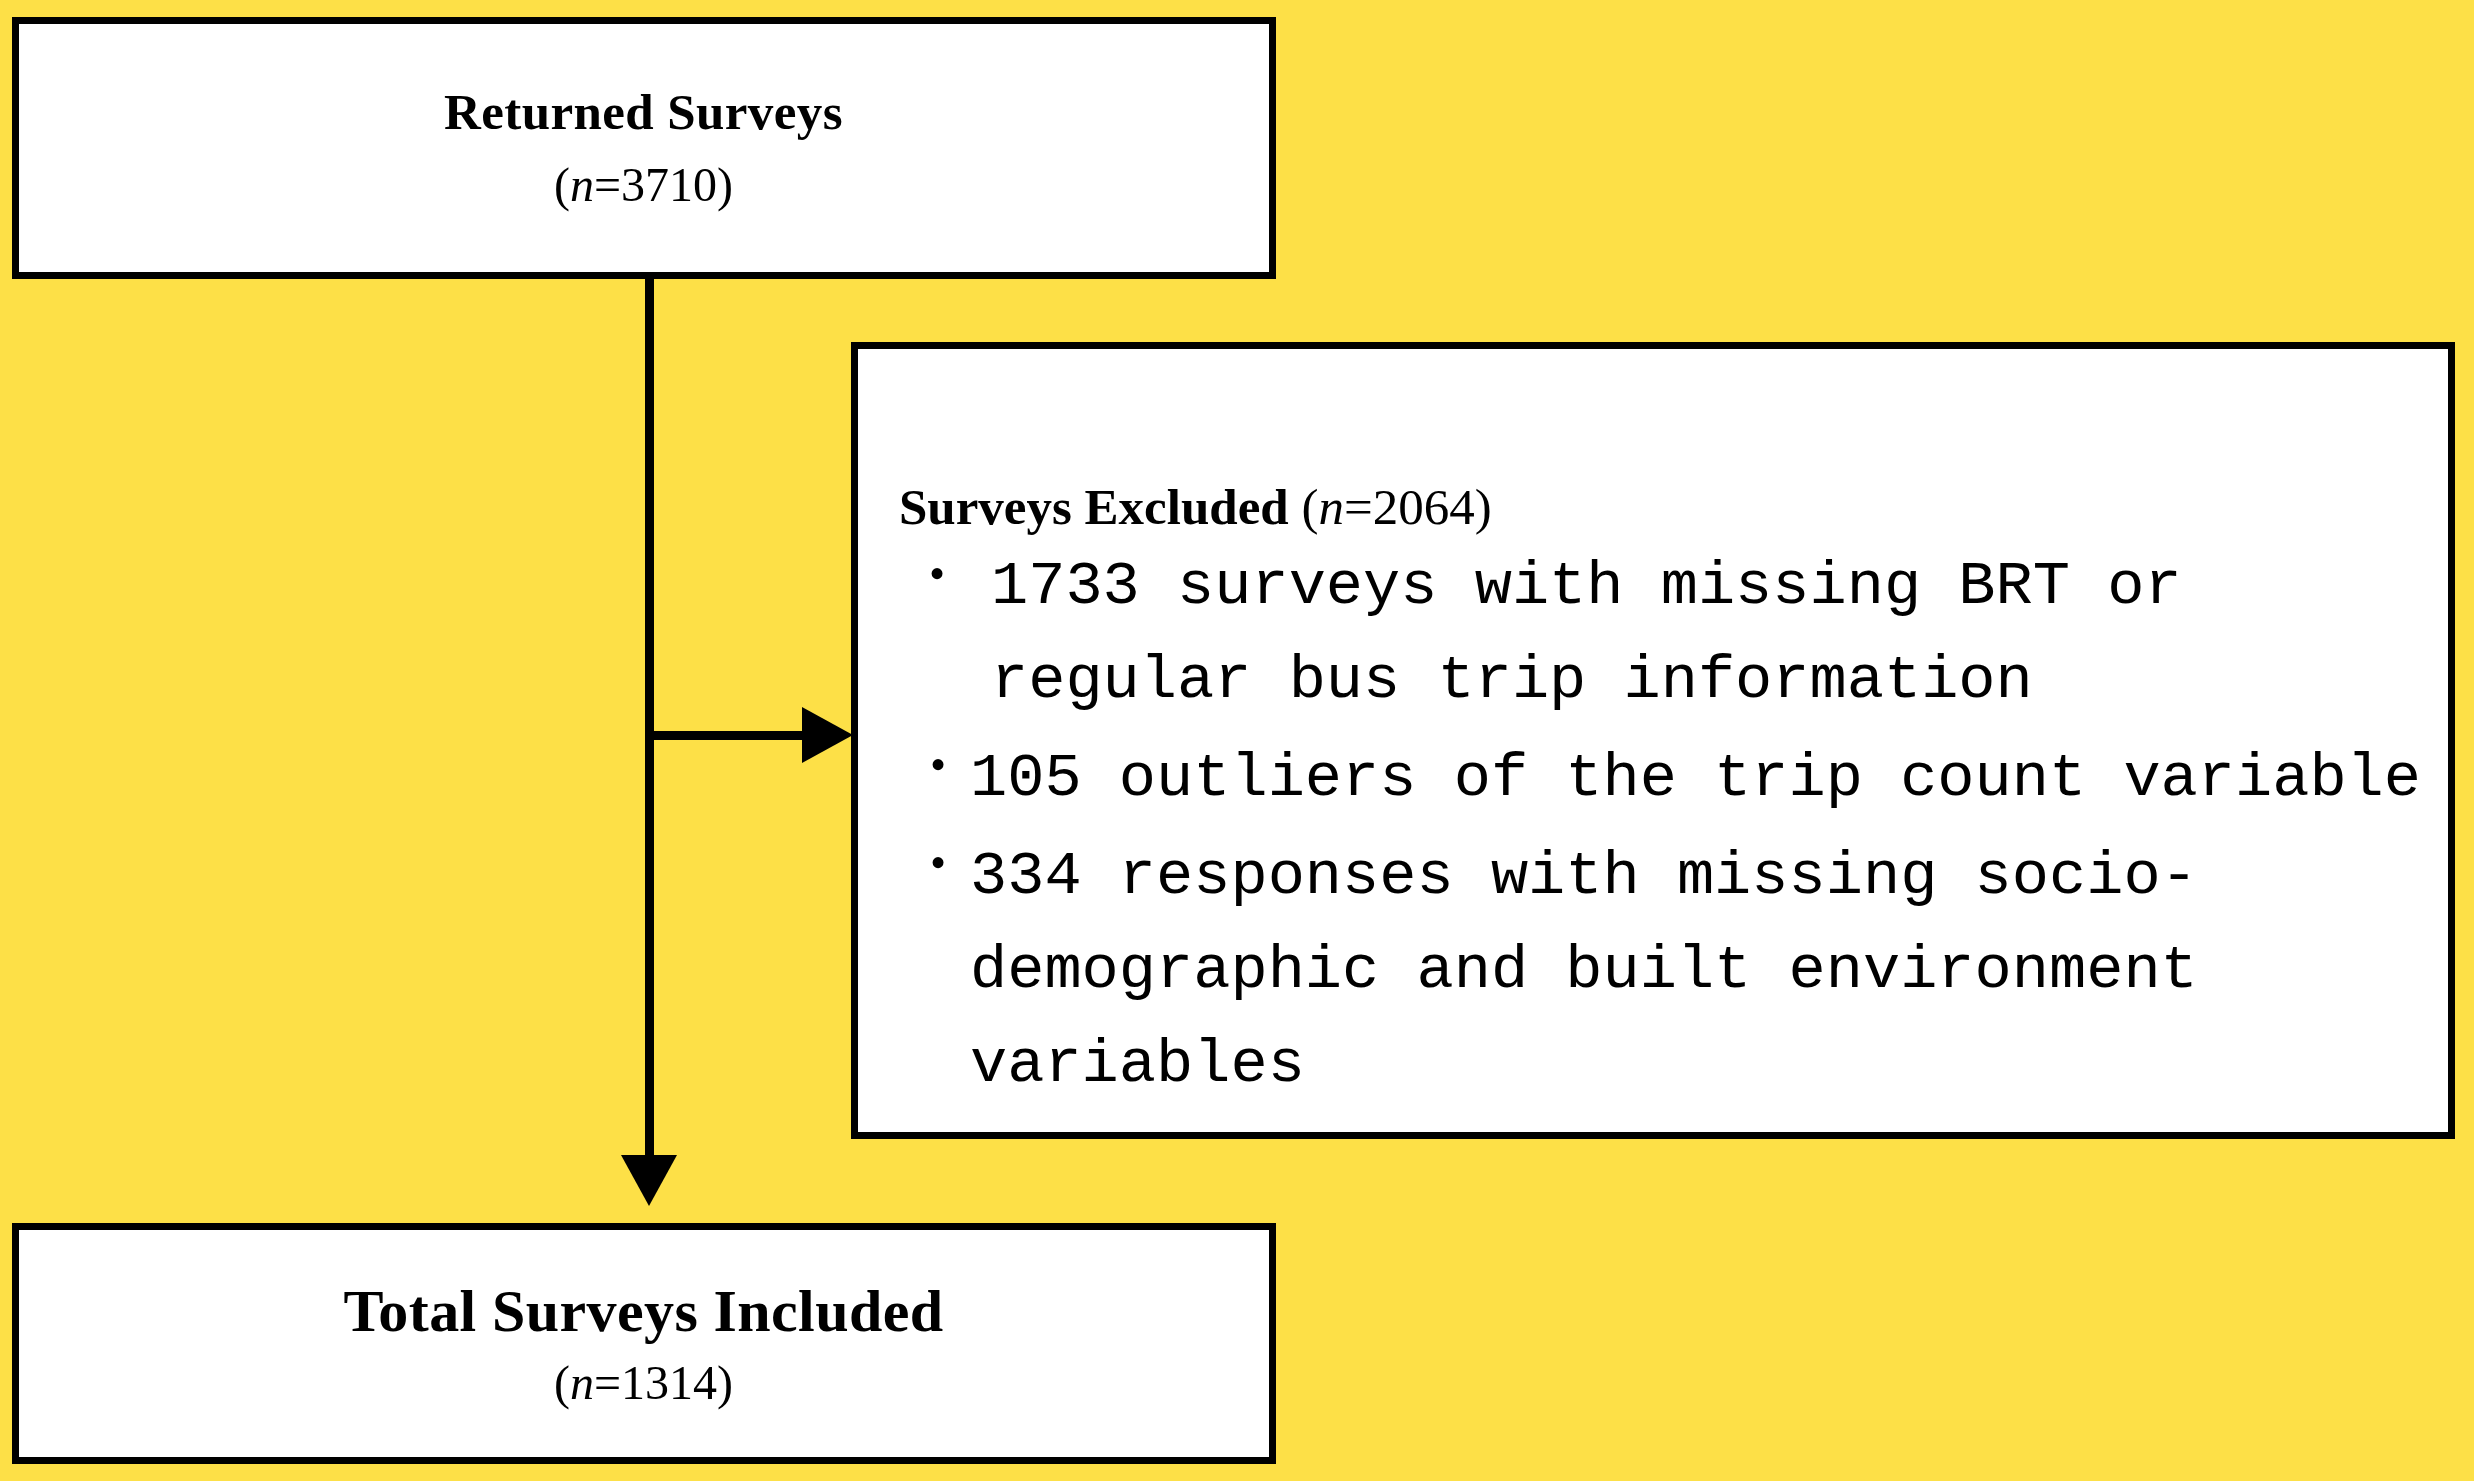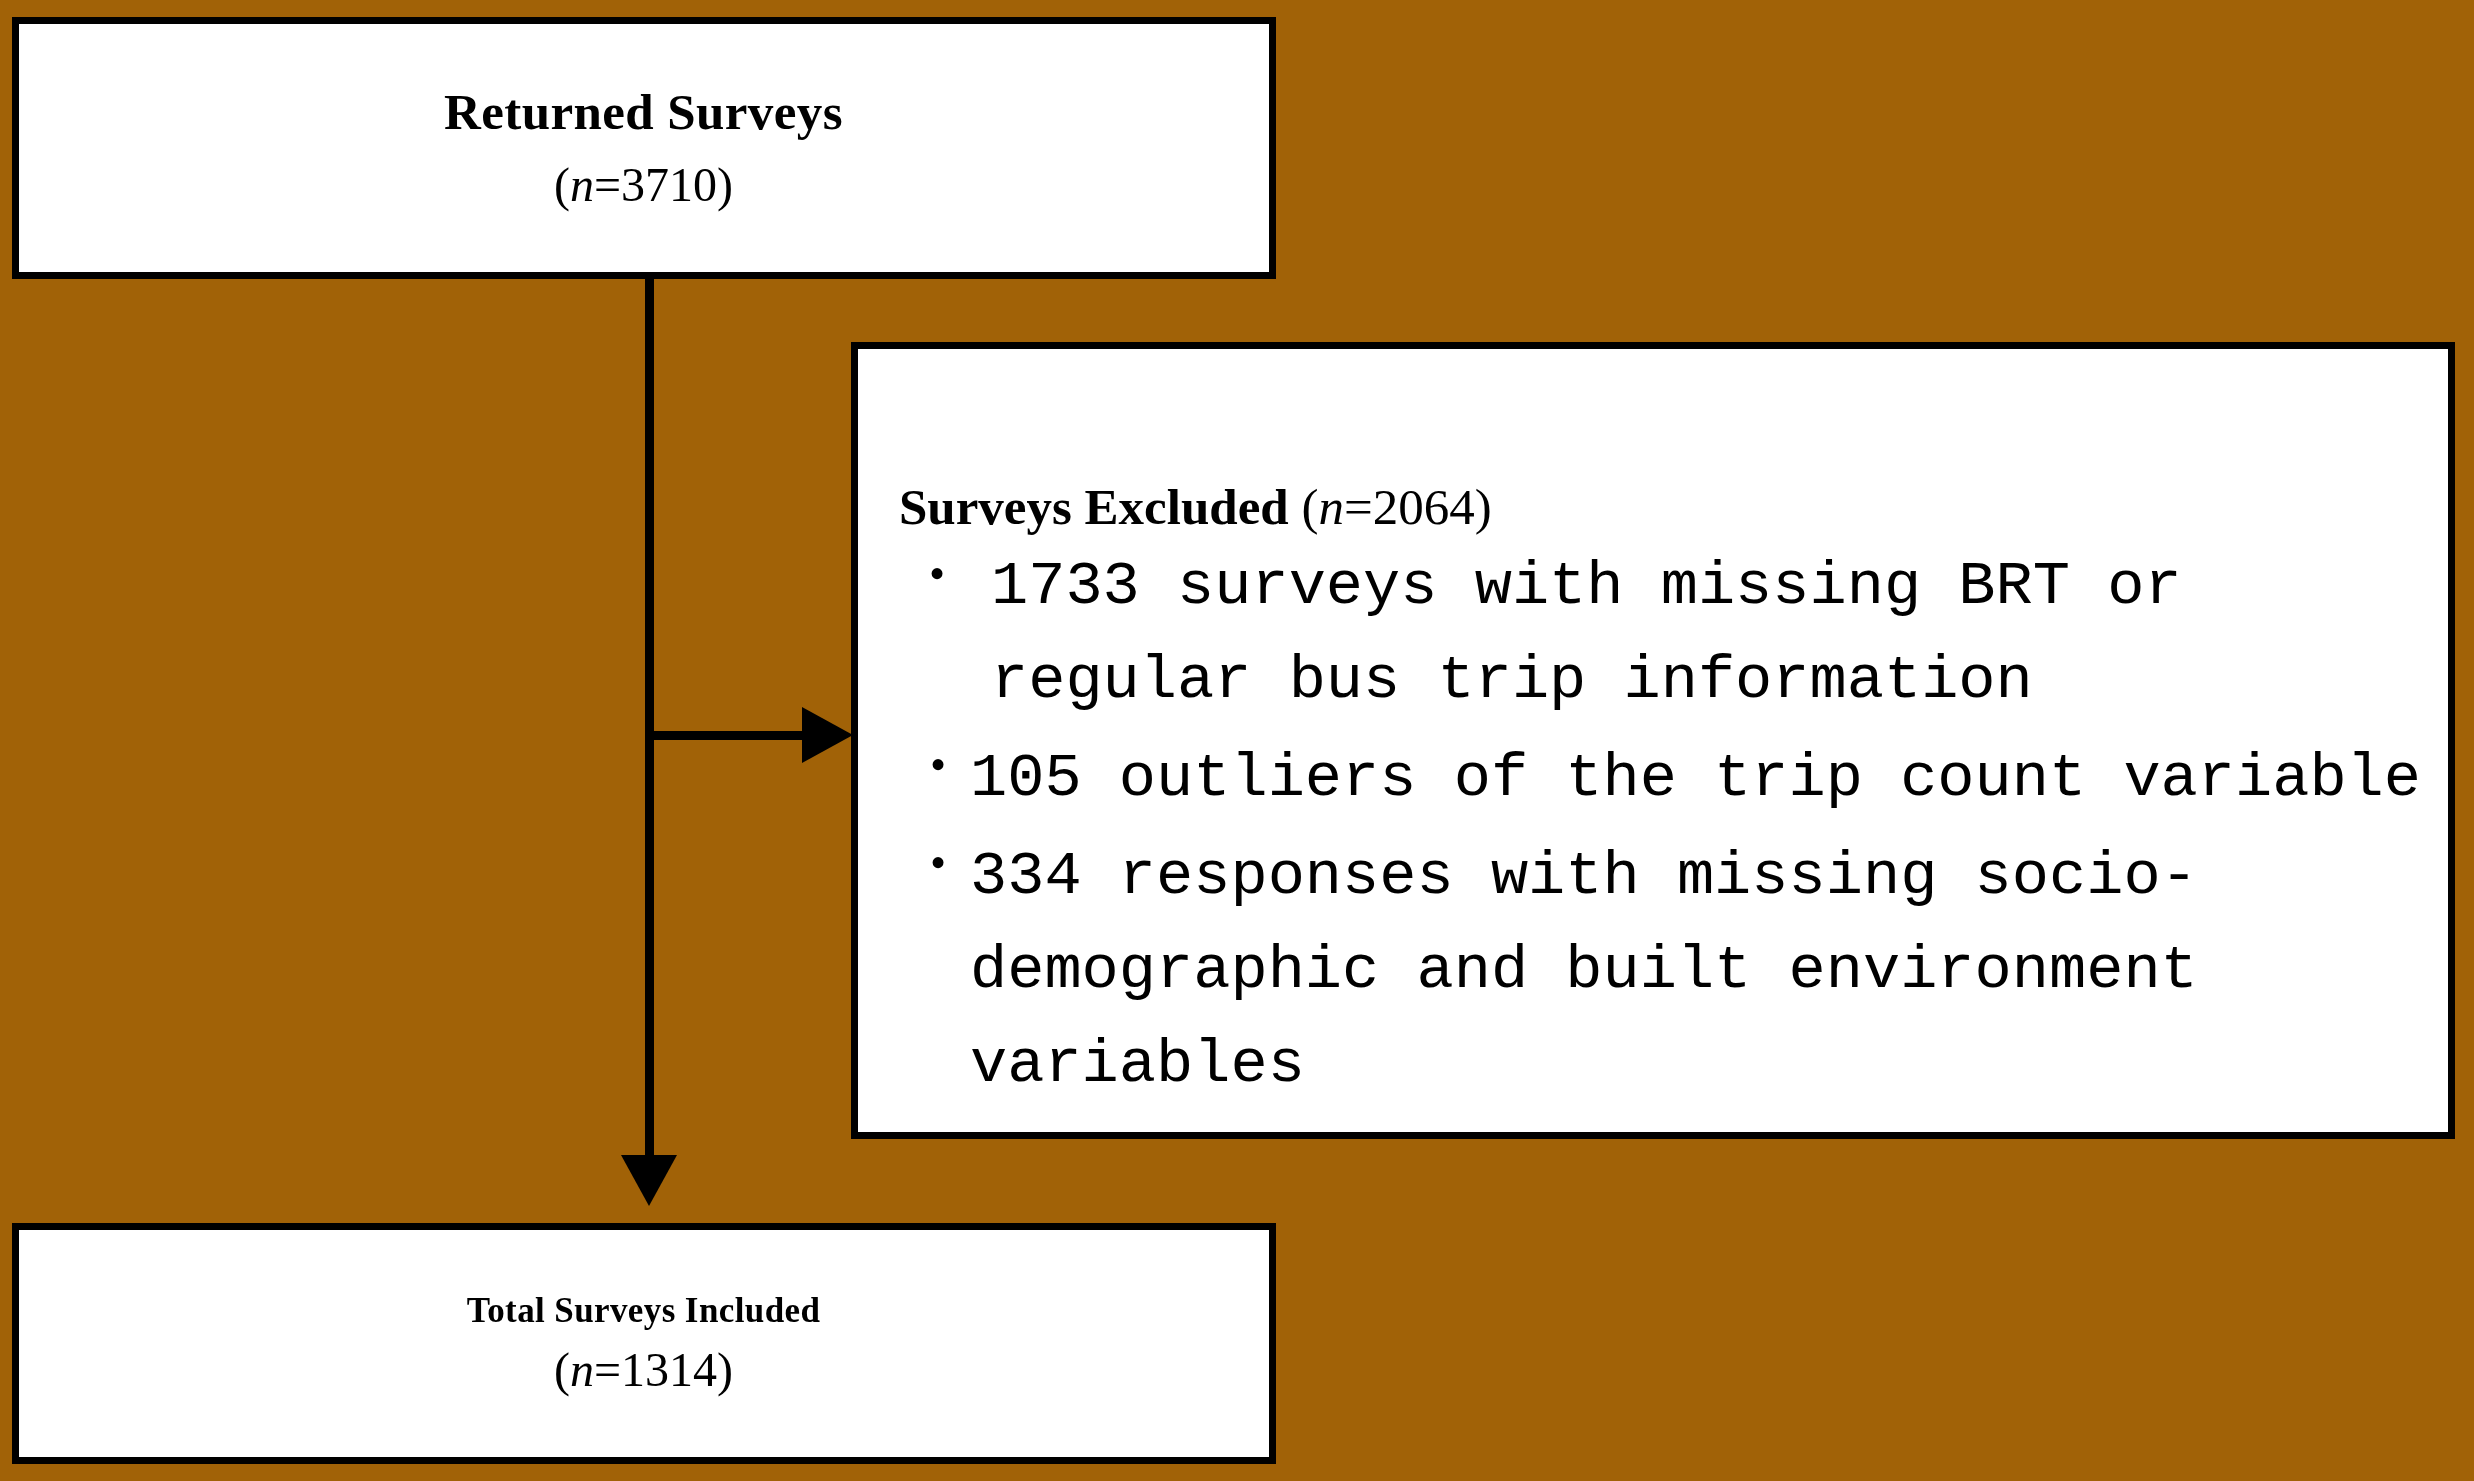--- a/index.html
+++ b/index.html
@@ -4,21 +4,21 @@
 <style>
   html, body {
     margin: 0;
     padding: 0;
     background: #ffffff;
   }
   #canvas {
     position: relative;
     width: 2475px;
     height: 1482px;
-    background: #a16207;
+    background: #fde047;
     overflow: hidden;
     font-family: "Liberation Serif", serif;
   }
 
   
   .flow-box {
     position: absolute;
     background: #ffffff;
     border: 7.4px solid #000000;
     box-sizing: border-box;
@@ -56,21 +56,21 @@
   #box-included {
     left: 11.5px;
     top: 1223px;
     width: 1264px;
     height: 241px;
     align-items: center;
   }
   #box-included .title {
     font-family: "Liberation Serif", serif;
     font-weight: bold;
-    font-size: 35px;
+    font-size: 60px;
     line-height: 1.05;
     color: #000;
     letter-spacing: 0.4px;
     margin-bottom: 16.5px;
   }
   #box-included .subtitle {
     font-family: "Liberation Serif", serif;
     font-weight: normal;
     font-size: 48px;
     line-height: 1.0;

